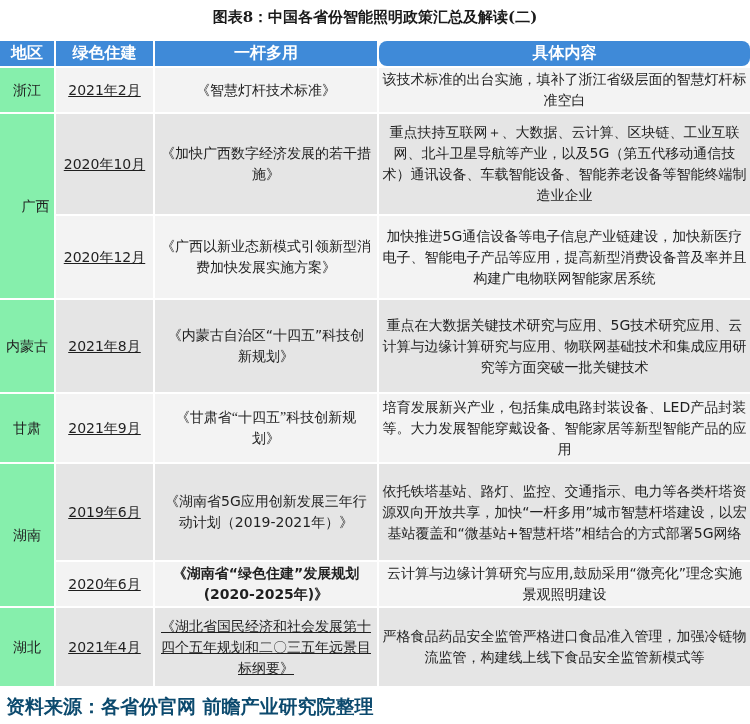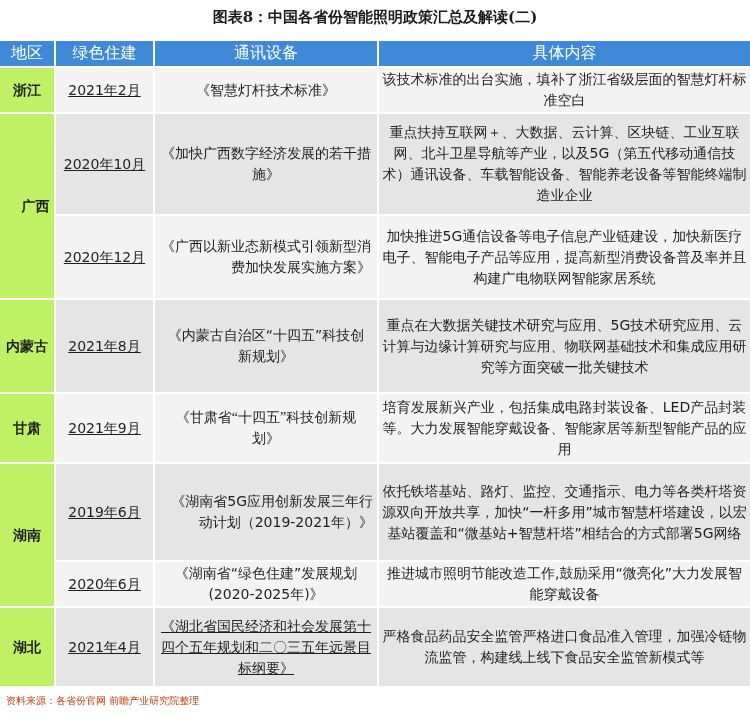--- a/index.html
+++ b/index.html
@@ -1,32 +1,32 @@
 <!DOCTYPE html>
 <html><head>
 <meta charset="utf-8">
 <style>
   html, body { margin:0; padding:0; background:#ffffff; }
   body { width:750px; height:724px; position:relative; overflow:hidden;
          font-family:"DejaVu Sans", "Liberation Sans", sans-serif; color:#222; }
   .title { position:absolute; left:0; top:8px; width:750px; text-align:center;
            font-family:"DejaVu Serif", "Liberation Serif", serif; font-weight:bold; font-size:15px; color:#1a1a1a; letter-spacing:0px; }
   table.grid { position:absolute; left:0; top:41px; width:750px; border-collapse:separate; border-spacing:0; table-layout:fixed; }
-  table.grid th { background:#3f8ad8; color:#ffffff; font-weight:normal; font-size:16px; height:25px; padding:0;
+  table.grid th { background:#3f8ad8; color:#ffffff; font-weight:bold; font-size:16px; height:25px; padding:0;
                   border-right:2px solid #ffffff; text-align:center; }
-  table.grid th:last-child { border-right:none; }
+  table.grid th:last-child { border-right:none;border-radius:8px; }
   table.grid td { font-size:14px; line-height:21px; text-align:center; padding:0 3px; vertical-align:middle;
                   border-right:2px solid #ffffff; border-top:2px solid #ffffff; color:#1f1f1f; }
   table.grid td:last-child { border-right:none; }
-  td.region { background:#bef264; font-size:17px; line-height:24px; padding:0 2px;font-weight:bold; }
+  td.region { background:#86efac; font-size:17px; line-height:24px; padding:0 2px; }
   tr.shaded td.c { background:#f3f3f3; }
   tr.plain td.c { background:#e5e5e5; }
   td.date { font-size:14.5px;text-decoration:underline; }
   td.content { font-size:15px; line-height:22px; padding:0 4px; }
-  .footer-src { position:absolute; left:6px; top:694px; font-size:10px; color:#c2410c; }
+  .footer-src { position:absolute; left:6px; top:694px; font-size:19px; color:#0c4a6e;font-weight:bold; }
   .footer-app { position:absolute; right:4px; top:733px; font-size:14px; color:#404040; }
   .watermark { position:absolute; color:rgba(150,170,200,0.10); font-size:40px; font-weight:bold;
                transform:rotate(-35deg); pointer-events:none; white-space:nowrap; }
 </style>
 </head>
 <body>
 
 <div class="watermark" style="left:160px;top:180px;">前瞻产业研究院</div>
 <div class="watermark" style="left:-20px;top:420px;">前瞻产业研究院</div>
 <div class="watermark" style="left:520px;top:250px;">前瞻产业研究院</div>
@@ -37,64 +37,64 @@
   <colgroup>
     <col style="width:56px">
       <col style="width:99px">
       <col style="width:224px">
       <col style="width:371px">
   </colgroup>
   <thead>
     <tr>
       <th>地区</th>
       <th>绿色住建</th>
-      <th>通讯设备</th>
+      <th>一杆多用</th>
       <th>具体内容</th>
     </tr>
   </thead>
   <tbody>
     <tr class="shaded" style="height:46px">
       <td class="region">浙江</td>
       <td class="c date">2021年2月</td>
       <td class="c">《智慧灯杆技术标准》</td>
       <td class="c content">该技术标准的出台实施，填补了浙江省级层面的智慧灯杆标准空白</td>
     </tr>
     <tr class="plain" style="height:102px">
       <td class="region" rowspan="2" style="vertical-align:middle;padding-left:20px;">广西</td>
       <td class="c date">2020年10月</td>
       <td class="c" style="padding:0 6px;">《加快广西数字经济发展的若干措施》</td>
       <td class="c content">重点扶持互联网＋、大数据、云计算、区块链、工业互联网、北斗卫星导航等产业，以及5G（第五代移动通信技术）通讯设备、车载智能设备、智能养老设备等智能终端制造业企业</td>
     </tr>
     <tr class="shaded" style="height:84px">
       <td class="c date">2020年12月</td>
-      <td class="c" style="padding:0 6px;text-align:right;">《广西以新业态新模式引领新型消费加快发展实施方案》</td>
+      <td class="c" style="padding:0 6px;">《广西以新业态新模式引领新型消费加快发展实施方案》</td>
       <td class="c content">加快推进5G通信设备等电子信息产业链建设，加快新医疗电子、智能电子产品等应用，提高新型消费设备普及率并且构建广电物联网智能家居系统</td>
     </tr>
     <tr class="plain" style="height:94px">
       <td class="region">内蒙古</td>
       <td class="c date">2021年8月</td>
       <td class="c" style="padding:0 6px;">《内蒙古自治区“十四五”科技创新规划》</td>
       <td class="c content">重点在大数据关键技术研究与应用、5G技术研究应用、云计算与边缘计算研究与应用、物联网基础技术和集成应用研究等方面突破一批关键技术</td>
     </tr>
     <tr class="shaded" style="height:70px">
       <td class="region">甘肃</td>
       <td class="c date">2021年9月</td>
       <td class="c" style="padding:0 10px;font-family:Liberation Serif, serif;">《甘肃省“十四五”科技创新规划》</td>
       <td class="c content">培育发展新兴产业，包括集成电路封装设备、LED产品封装等。大力发展智能穿戴设备、智能家居等新型智能产品的应用</td>
     </tr>
     <tr class="plain" style="height:98px">
       <td class="region" rowspan="2">湖南</td>
       <td class="c date">2019年6月</td>
-      <td class="c" style="padding:0 4px;text-align:right;">《湖南省5G应用创新发展三年行动计划（2019-2021年）》</td>
+      <td class="c" style="padding:0 4px;">《湖南省5G应用创新发展三年行动计划（2019-2021年）》</td>
       <td class="c content">依托铁塔基站、路灯、监控、交通指示、电力等各类杆塔资源双向开放共享，加快“一杆多用”城市智慧杆塔建设，以宏基站覆盖和“微基站+智慧杆塔”相结合的方式部署5G网络</td>
     </tr>
     <tr class="shaded" style="height:46px">
       <td class="c date">2020年6月</td>
-      <td class="c" style="padding:0 4px;">《湖南省“绿色住建”发展规划(2020-2025年)》</td>
-      <td class="c content">推进城市照明节能改造工作,鼓励采用“微亮化”大力发展智能穿戴设备</td>
+      <td class="c" style="padding:0 4px;font-weight:bold;">《湖南省“绿色住建”发展规划(2020-2025年)》</td>
+      <td class="c content">云计算与边缘计算研究与应用,鼓励采用“微亮化”理念实施景观照明建设</td>
     </tr>
     <tr class="plain" style="height:80px">
       <td class="region">湖北</td>
       <td class="c date">2021年4月</td>
       <td class="c" style="padding:0 4px;text-decoration:underline;">《湖北省国民经济和社会发展第十四个五年规划和二〇三五年远景目标纲要》</td>
       <td class="c content">严格食品药品安全监管严格进口食品准入管理，加强冷链物流监管，构建线上线下食品安全监管新模式等</td>
     </tr>
   </tbody>
 </table>
 

